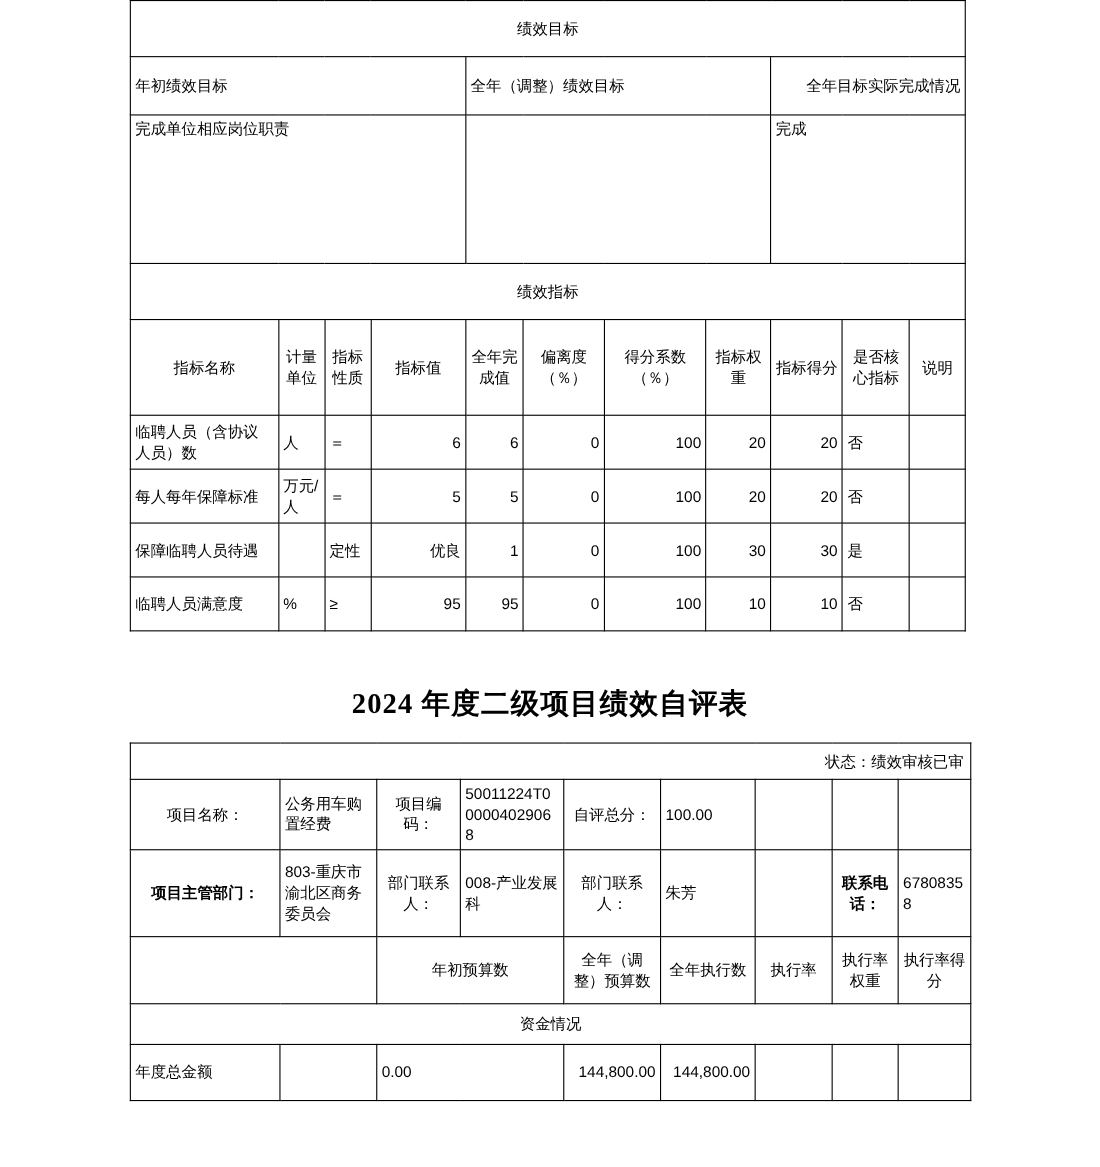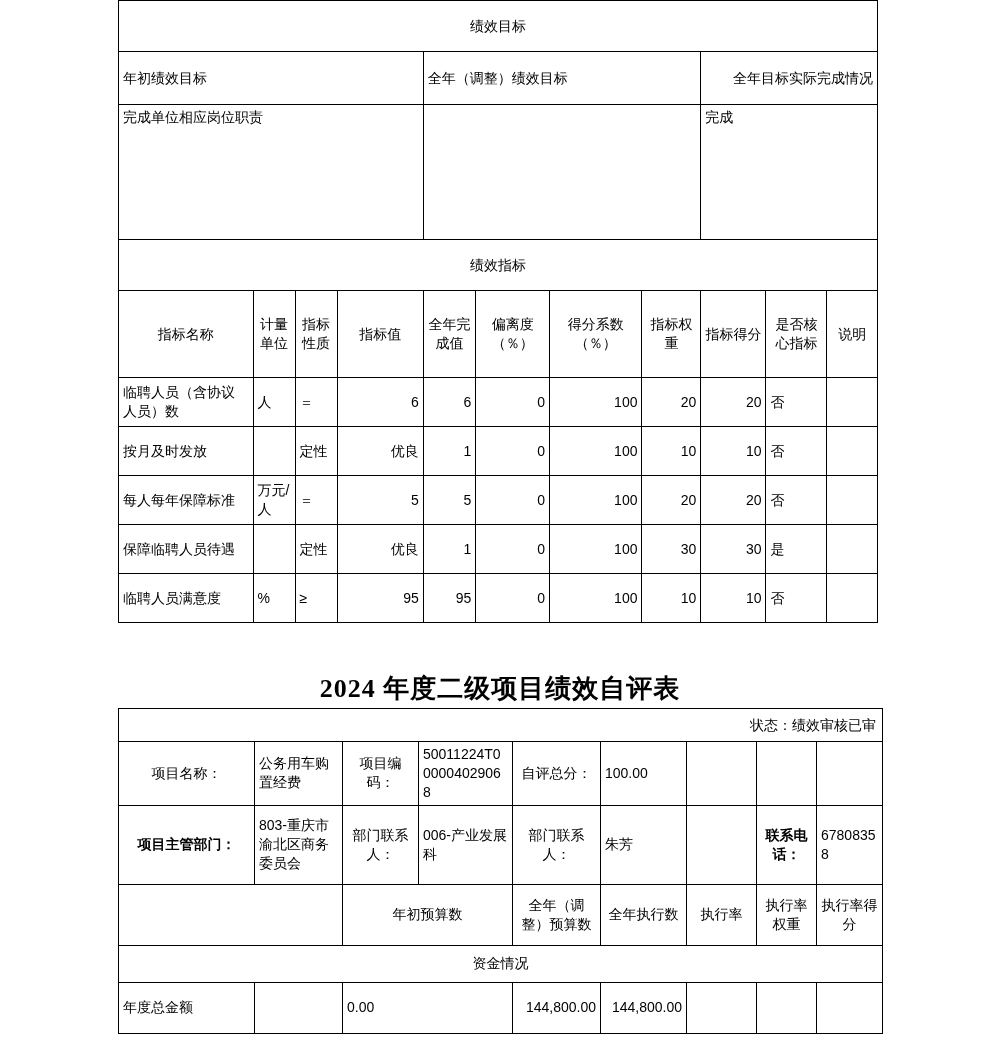--- a/index.html
+++ b/index.html
@@ -49,21 +49,21 @@
     text-align:center;
     vertical-align:middle;
     height:80px;
   }
   .row-cell{height:42px;vertical-align:middle;}
   .doc-title{
     text-align:center;
     font-family:"Liberation Serif","DejaVu Serif",serif;
     font-weight:bold;
     font-size:26px;
-    margin:48px 0 2px 0;
+    margin:48px 0 18px 0;
     letter-spacing:1px;
   }
   .tbl2{
     width:764px;
     margin-left:118px;
   }
   .status-row td{
     text-align:right;
     height:26px;
     vertical-align:middle;
@@ -153,33 +153,20 @@
       <td class="row-cell right">6</td>
       <td class="row-cell right">6</td>
       <td class="row-cell right">0</td>
       <td class="row-cell right">100</td>
       <td class="row-cell right">20</td>
       <td class="row-cell right">20</td>
       <td class="row-cell left">否</td>
       <td class="row-cell left"></td>
     </tr>
 
-    <tr>
-      <td class="row-cell left">按月及时发放</td>
-      <td class="row-cell left"></td>
-      <td class="row-cell left">定性</td>
-      <td class="row-cell right">优良</td>
-      <td class="row-cell right">1</td>
-      <td class="row-cell right">0</td>
-      <td class="row-cell right">100</td>
-      <td class="row-cell right">10</td>
-      <td class="row-cell right">10</td>
-      <td class="row-cell left">否</td>
-      <td class="row-cell left"></td>
-    </tr>
 
     <tr>
       <td class="row-cell left">每人每年保障标准</td>
       <td class="row-cell left">万元/人</td>
       <td class="row-cell left">＝</td>
       <td class="row-cell right">5</td>
       <td class="row-cell right">5</td>
       <td class="row-cell right">0</td>
       <td class="row-cell right">100</td>
       <td class="row-cell right">20</td>
@@ -247,21 +234,21 @@
       <td class="val">100.00</td>
       <td class="val"></td>
       <td class="val"></td>
       <td class="val"></td>
     </tr>
 
     <tr>
       <td class="lbl" style="height:72px;font-weight:bold;">项目主管部门：</td>
       <td class="val nowrapfit">803-重庆市渝北区商务委员会</td>
       <td class="lbl">部门联系人：</td>
-      <td class="val nowrapfit">006-产业发展科</td>
+      <td class="val nowrapfit">008-产业发展科</td>
       <td class="lbl">部门联系人：</td>
       <td class="val">朱芳</td>
       <td class="val"></td>
       <td class="lbl bold">联系电话：</td>
       <td class="val nowrapfit">67808358</td>
     </tr>
 
     <tr>
       <td class="fund-hdr" colspan="2"></td>
       <td class="fund-hdr" colspan="2">年初预算数</td>

